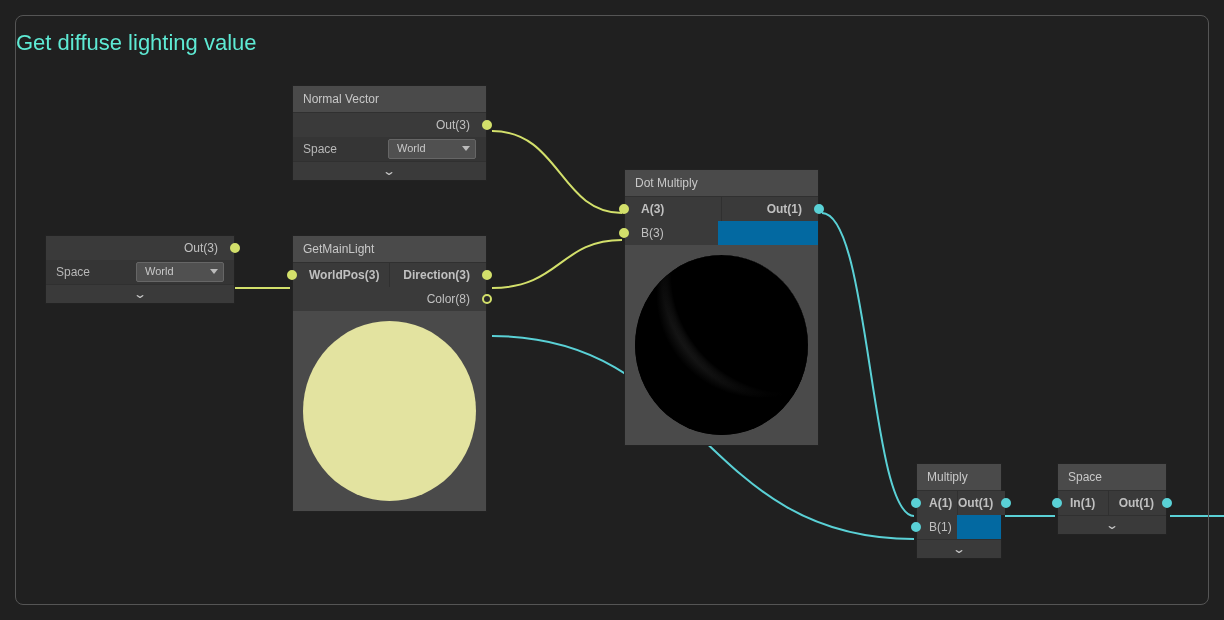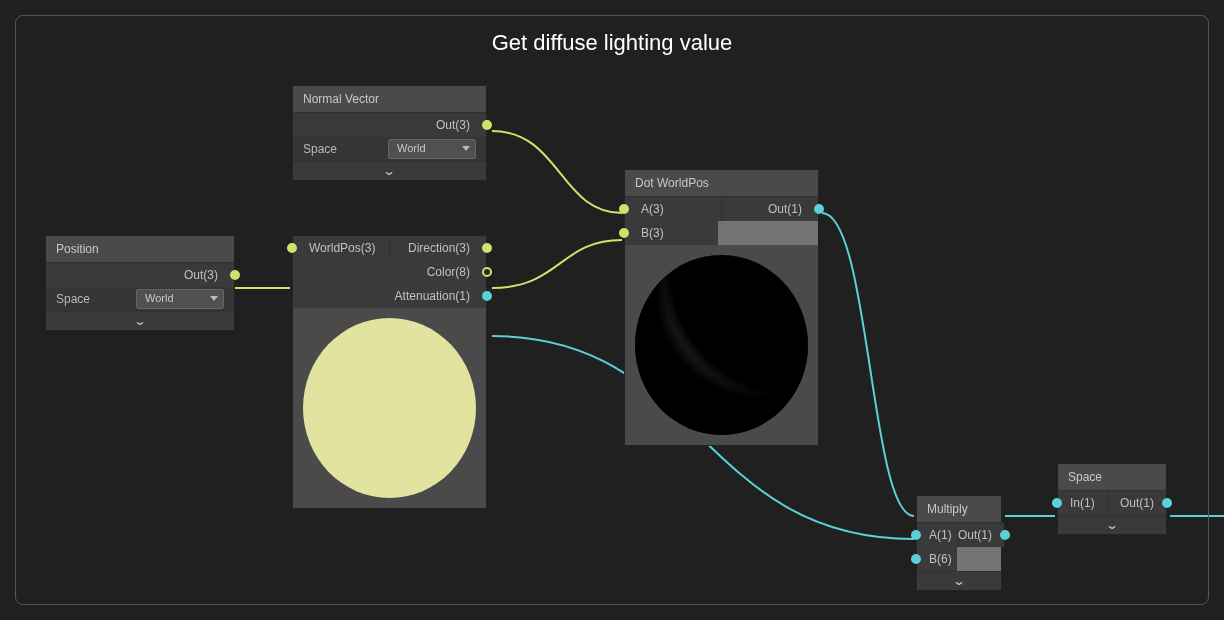--- a/index.html
+++ b/index.html
@@ -5,25 +5,25 @@
   html,body{
     margin:0;padding:0;width:1224px;height:620px;
     background:#202020;font-family:"Segoe UI",Arial,sans-serif;
     color:#b8b8b8;font-size:12px;overflow:hidden;
   }
   .frame{
     position:absolute;left:15px;top:15px;width:1194px;height:590px;
     border:1px solid #555;border-radius:8px;box-sizing:border-box;
   }
   .frame-title{
-    position:absolute;top:14px;left:0;right:0;text-align:center;
-    font-size:22px;color:#ffffff;font-weight:400;
+    position:absolute;top:14px;left:0;right:0;text-align:left;
+    font-size:22px;color:#5eead4;font-weight:400;
   }
   .node{
-    position:absolute;background:#737373;border:1px solid #222;
+    position:absolute;background:#0369a1;border:1px solid #222;
     box-sizing:border-box;
   }
   .node-header{
     height:26px;line-height:26px;padding:0 10px;background:#4a4a4a;
     color:#c8c8c8;font-size:12px;border-bottom:1px solid #303030;
   }
   .row{
     height:24px;display:flex;align-items:center;position:relative;
     box-sizing:border-box;
   }
@@ -75,21 +75,21 @@
     background:radial-gradient(circle at 50% 50%, #000 48%, rgba(0,0,0,0) 52%);
   }
   .sphere-dark::before{
     content:"";position:absolute;inset:0;border-radius:50%;
     background:radial-gradient(circle at 72% 22%, #e0e0e0 0%, #8a8a8a 22%, #2a2a2a 42%, #000 55%);
   }
   svg.wires{
     position:absolute;left:0;top:0;width:1224px;height:620px;
     pointer-events:none;
   }
-  .iorow{display:flex;height:24px;}
+  .iorow{display:flex;height:24px;font-weight:bold;}
   .iorow .half{flex:1;position:relative;display:flex;align-items:center;}
   .iorow .half.left{background:#3a3a3a;border-right:1px solid #303030;}
   .iorow .half.right{background:#3a3a3a;}
 </style>
 </head>
 <body>
 
 <svg class="wires">
   <path d="M 234 288 C 260 288 264 288 290 288" stroke="#d3e06b" stroke-width="2" fill="none"></path>
   <path d="M 492 131 C 560 131 560 213 622 213" stroke="#d3e06b" stroke-width="2" fill="none"></path>
@@ -98,21 +98,20 @@
   <path d="M 492 336 C 700 336 700 539 914 539" stroke="#5ad1d6" stroke-width="2" fill="none"></path>
   <path d="M 1005 516 C 1030 516 1030 516 1055 516" stroke="#5ad1d6" stroke-width="2" fill="none"></path>
   <path d="M 1170 516 C 1200 516 1200 516 1224 516" stroke="#5ad1d6" stroke-width="2" fill="none"></path>
 </svg>
 
 <div class="frame">
   <div class="frame-title">Get diffuse lighting value</div>
 </div>
 
 <div class="node" style="left:45px;top:235px;width:190px;">
-  <div class="node-header">Position</div>
   <div class="row body">
     <span class="lbl-right">Out(3)</span>
     <div class="port out p-yellow"></div>
   </div>
   <div class="row param">
     <span>Space</span>
     <div class="select">World</div>
   </div>
   <div class="collapse">
       <span class="chev">⌄</span>
@@ -128,47 +127,44 @@
   <div class="row param">
     <span>Space</span>
     <div class="select">World</div>
   </div>
   <div class="collapse">
       <span class="chev">⌄</span>
     </div>
 </div>
 
 <div class="node" style="left:292px;top:235px;width:195px;">
+  <div class="node-header">GetMainLight</div>
   <div class="iorow">
     <div class="half left">
       <div class="port in p-yellow"></div>
       <span class="lbl-left">WorldPos(3)</span>
     </div>
     <div class="half right">
       <span class="lbl-right">Direction(3)</span>
       <div class="port out p-yellow"></div>
     </div>
   </div>
   <div class="row body">
     <span class="lbl-right">Color(8)</span>
     <div class="port out p-yellow-ring"></div>
-  </div>
-  <div class="row body">
-    <span class="lbl-right">Attenuation(1)</span>
-    <div class="port out p-cyan"></div>
   </div>
   <div class="preview">
     <div class="preview-inner">
         <div class="circle-yellow"></div>
       </div>
   </div>
 </div>
 
 <div class="node" style="left:624px;top:169px;width:195px;">
-  <div class="node-header">Dot WorldPos</div>
+  <div class="node-header">Dot Multiply</div>
   <div class="iorow">
     <div class="half left">
       <div class="port in p-yellow"></div>
       <span class="lbl-left">A(3)</span>
     </div>
     <div class="half right">
       <span class="lbl-right">Out(1)</span>
       <div class="port out p-cyan"></div>
     </div>
   </div>
@@ -176,35 +172,35 @@
     <div class="port in p-yellow"></div>
     <span class="lbl-left">B(3)</span>
   </div>
   <div class="preview">
     <div class="preview-inner">
         <div class="sphere-dark"></div>
       </div>
   </div>
 </div>
 
-<div class="node" style="left:916px;top:463px;width:86px;margin-top:32px;">
+<div class="node" style="left:916px;top:463px;width:86px;">
   <div class="node-header">Multiply</div>
   <div class="iorow">
     <div class="half left" style="flex:0 0 40px;">
       <div class="port in p-cyan"></div>
       <span class="lbl-left" style="padding-left:12px">A(1)</span>
     </div>
     <div class="half right">
       <span class="lbl-right" style="padding-right:12px">Out(1)</span>
       <div class="port out p-cyan"></div>
     </div>
   </div>
   <div class="row body" style="width:40px;">
     <div class="port in p-cyan"></div>
-    <span class="lbl-left" style="padding-left:12px">B(6)</span>
+    <span class="lbl-left" style="padding-left:12px">B(1)</span>
   </div>
   <div class="collapse">
       <span class="chev">⌄</span>
     </div>
 </div>
 
 <div class="node" style="left:1057px;top:463px;width:110px;">
   <div class="node-header">Space</div>
   <div class="iorow">
     <div class="half left" style="flex:0 0 50px;align-items:center;">

